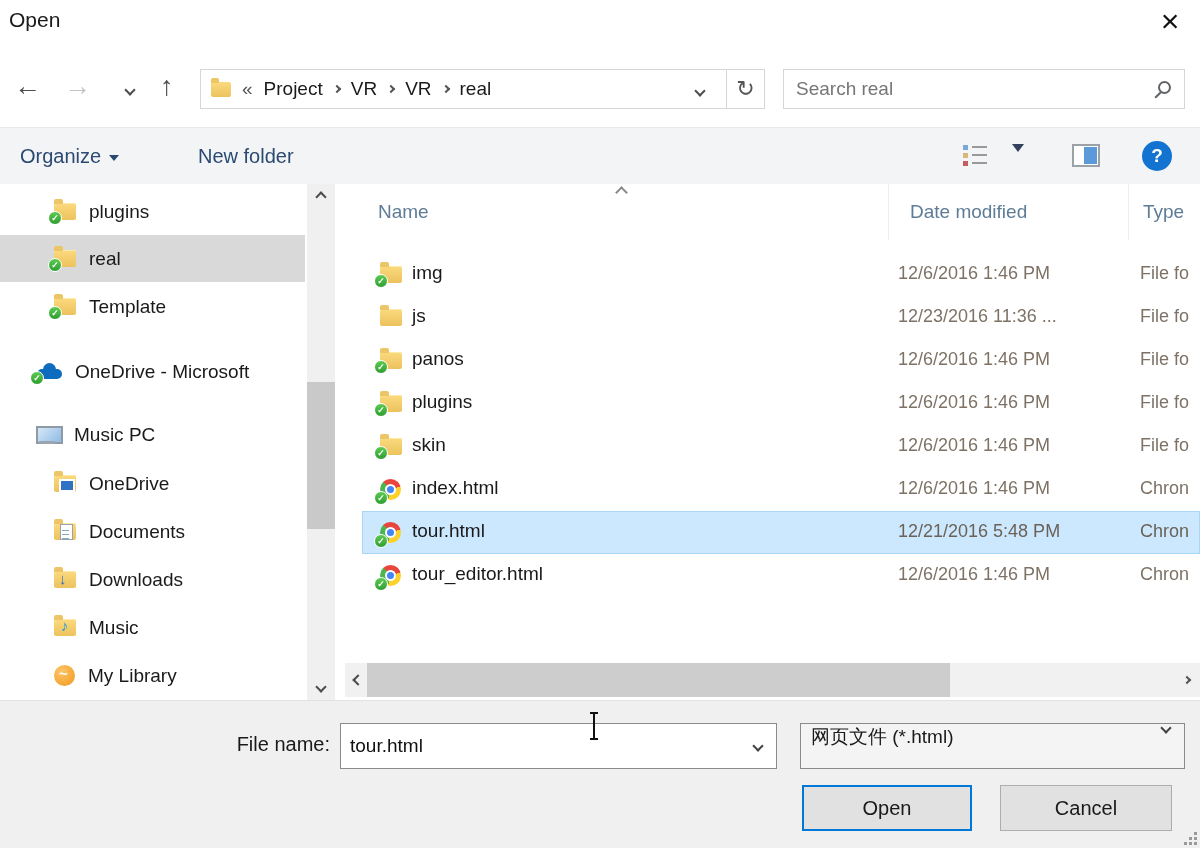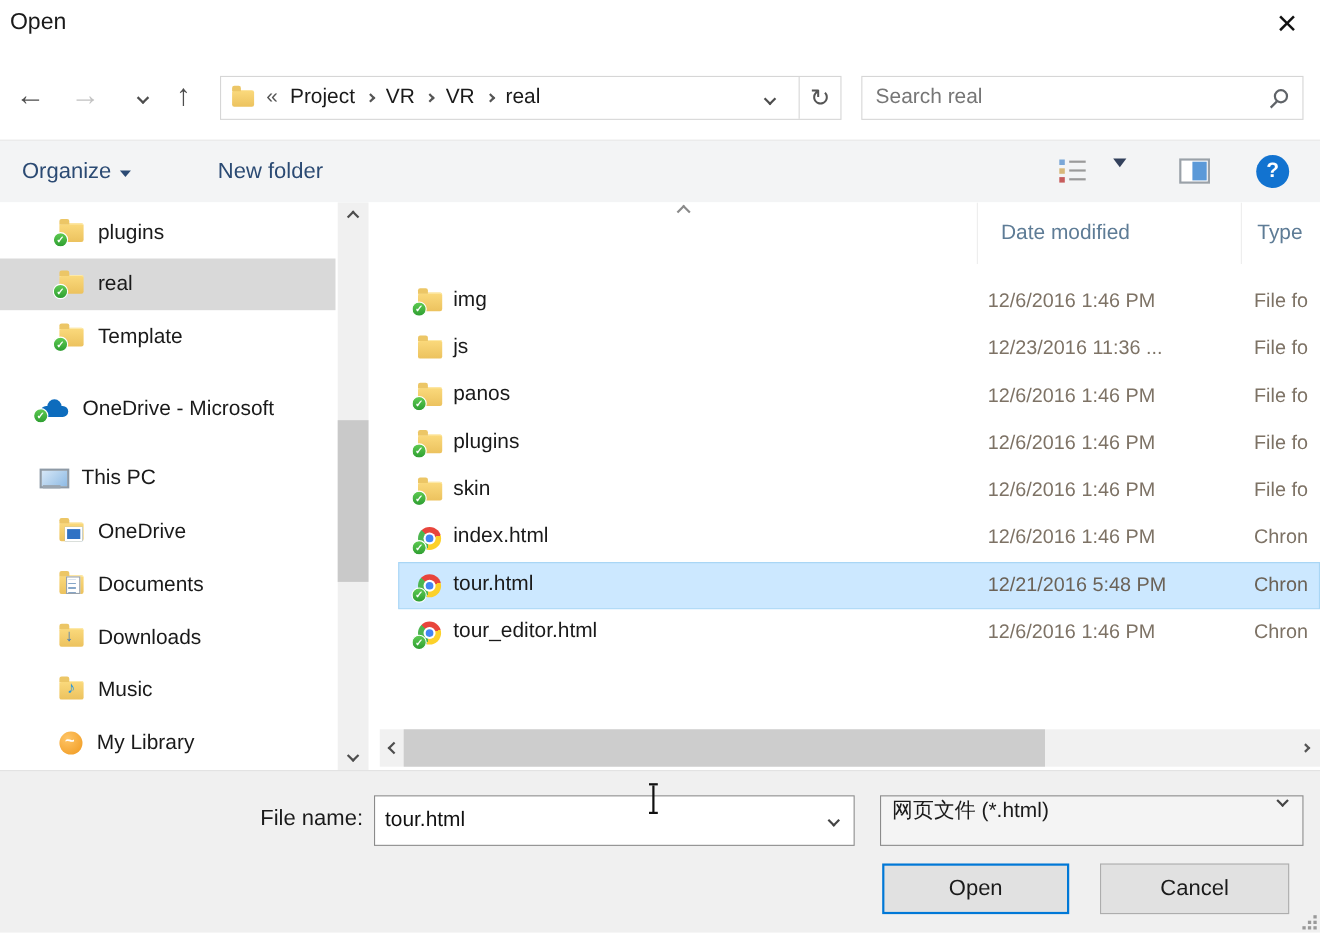--- a/index.html
+++ b/index.html
@@ -221,21 +221,21 @@
           <span class="lbl">Template</span>
         </div>
         <div class="side-item" style="top: 164px; padding-left: 36px;">
           <span class="ficon onedrive">
             <span class="chk">✓</span>
           </span>
           <span class="lbl">OneDrive - Microsoft</span>
         </div>
         <div class="side-item" style="top: 227px; padding-left: 36px;">
           <span class="ficon computer"></span>
-          <span class="lbl">This PC</span>
+          <span class="lbl">Music PC</span>
         </div>
         <div class="side-item" style="top: 276px; padding-left: 54px;">
           <span class="ficon folder-desktop"></span>
           <span class="lbl">OneDrive</span>
         </div>
         <div class="side-item" style="top: 324px; padding-left: 54px;">
           <span class="ficon folder-documents"></span>
           <span class="lbl">Documents</span>
         </div>
         <div class="side-item" style="top: 372px; padding-left: 54px;">
@@ -263,20 +263,23 @@
           <span class="chv u"></span>
         </span>
       <span class="vthumb"></span>
       <span class="vbtn dn">
           <span class="chv"></span>
         </span>
     </div>
 
     <div class="list">
       <div class="hdr">
+        <span class="hcol h-name">
+            <span>Name</span>
+          </span>
         <span class="sortchev chv u"></span>
         <span class="hcol h-date">
             <span>Date modified</span>
           </span>
         <span class="hcol h-type">
             <span>Type</span>
           </span>
       </div>
       <div id="rows">
           <div class="row" style="top: 69px;">

